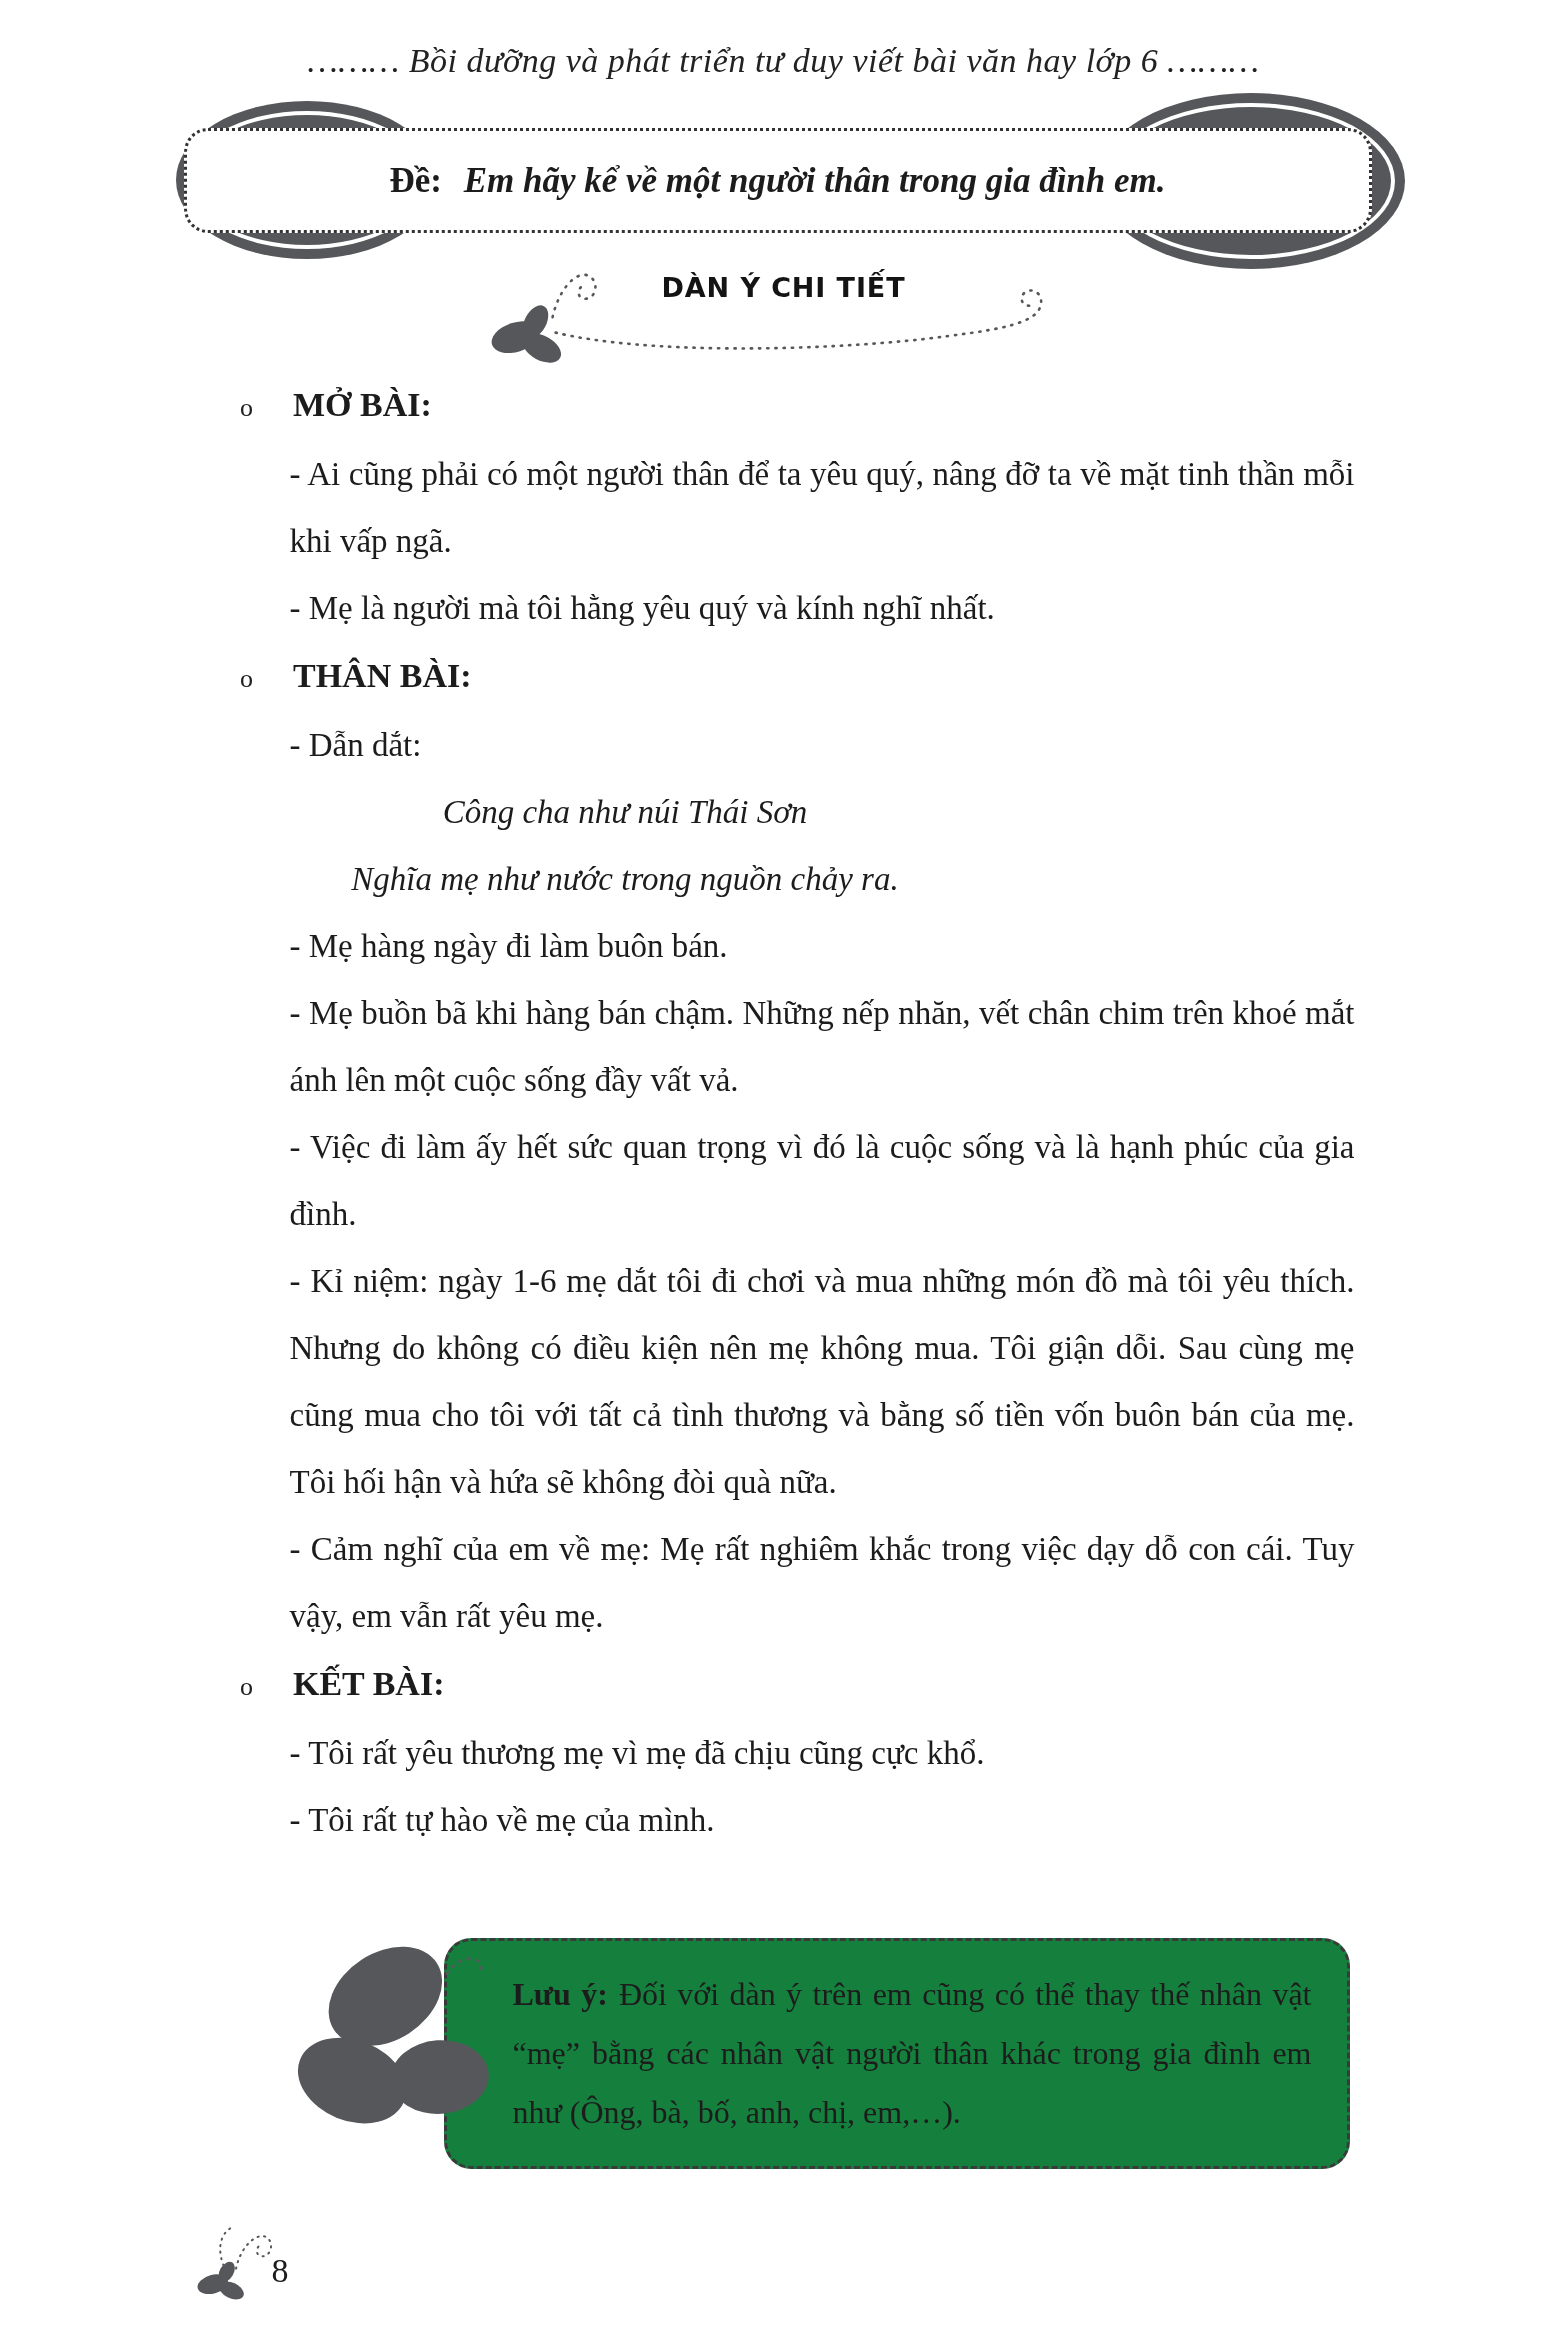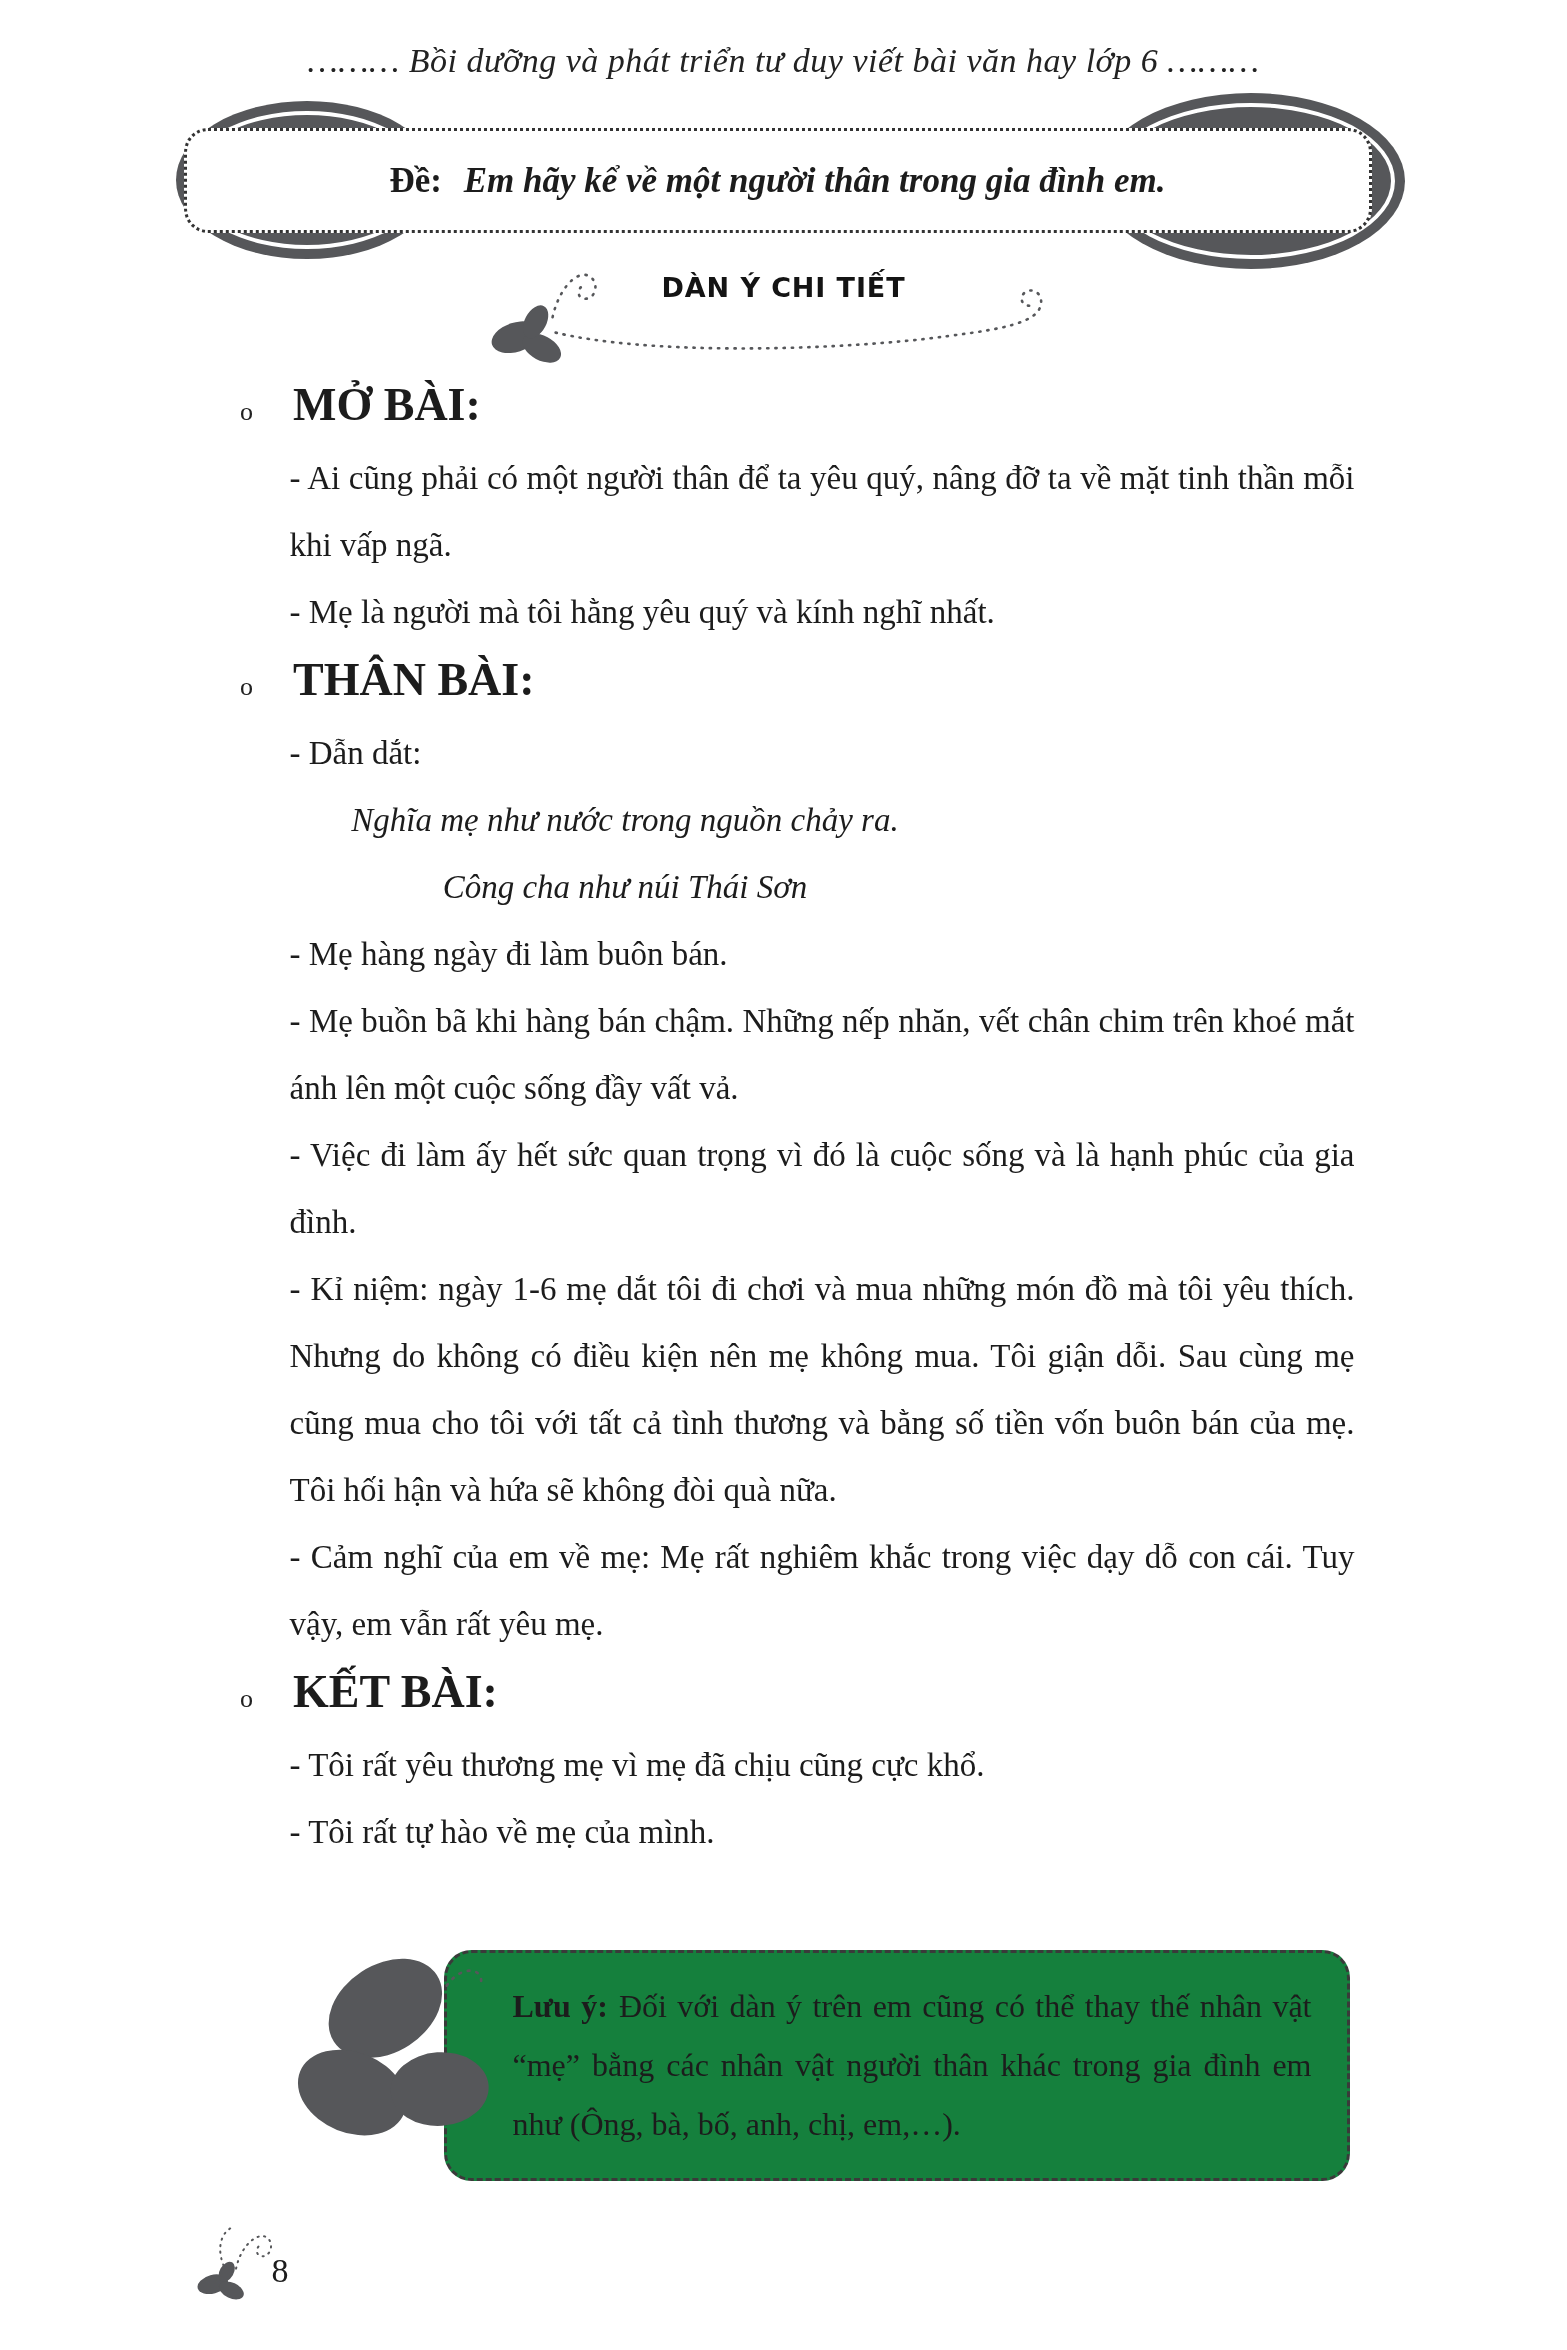--- a/index.html
+++ b/index.html
@@ -35,21 +35,21 @@
   .outline-title{
     position:absolute; left:50%; top:14.7px; transform:translateX(-50%);
     font-family:"DejaVu Sans", sans-serif; font-weight:700; font-size:27px;
     letter-spacing:0.9px; color:#141414; white-space:nowrap;
   }
 
   
   .content{ padding:5.5px 125px 0; font-size:33px; line-height:67px; text-align:justify; }
   .sec-head{ display:flex; align-items:baseline; padding-left:27.5px; text-align:left; }
   .bullet{ width:53px; flex:none; font-size:26px; color:#222; }
-  .sec-title{ font-size:46px; font-weight:700; line-height:67px; font-family:inherit; }
+  .sec-title{ font-size:34px; font-weight:700; line-height:67px; font-family:inherit; }
   .para{ margin-left:77px; }
   .verse{ text-align:center; font-style:italic; margin-right:317px; }
 
   
   .note-wrap{ position:relative; margin:84px 130px 0 356px; }
   .note-flower{ position:absolute; left:-162px; top:-9.2px; width:219px; height:228px; z-index:2; }
   .note-panel{
     position:relative; z-index:1; background:#15803d;
     border:3.7px dashed #3a3a3a; border-radius:27.5px;
     padding:24px 35px 24px 66px;
@@ -104,22 +104,22 @@
       <h2 class="sec-title">MỞ BÀI:</h2>
     </div>
     <p class="para">- Ai cũng phải có một người thân để ta yêu quý, nâng đỡ ta về mặt tinh thần mỗi khi vấp ngã.</p>
     <p class="para">- Mẹ là người mà tôi hằng yêu quý và kính nghĩ nhất.</p>
 
     <div class="sec-head">
       <span class="bullet">o</span>
       <h2 class="sec-title">THÂN BÀI:</h2>
     </div>
     <p class="para">- Dẫn dắt:</p>
+    <p class="verse">Công cha như núi Thái Sơn</p>
     <p class="verse">Nghĩa mẹ như nước trong nguồn chảy ra.</p>
-    <p class="verse">Công cha như núi Thái Sơn</p>
     <p class="para">- Mẹ hàng ngày đi làm buôn bán.</p>
     <p class="para">- Mẹ buồn bã khi hàng bán chậm. Những nếp nhăn, vết chân chim trên khoé mắt ánh lên một cuộc sống đầy vất vả.</p>
     <p class="para">- Việc đi làm ấy hết sức quan trọng vì đó là cuộc sống và là hạnh phúc của gia đình.</p>
     <p class="para">- Kỉ niệm: ngày 1-6 mẹ dắt tôi đi chơi và mua những món đồ mà tôi yêu thích. Nhưng do không có điều kiện nên mẹ không mua. Tôi giận dỗi. Sau cùng mẹ cũng mua cho tôi với tất cả tình thương và bằng số tiền vốn buôn bán của mẹ. Tôi hối hận và hứa sẽ không đòi quà nữa.</p>
     <p class="para">-  Cảm nghĩ của em về mẹ: Mẹ rất nghiêm khắc trong việc dạy dỗ con cái. Tuy vậy, em vẫn rất yêu mẹ.</p>
 
     <div class="sec-head">
       <span class="bullet">o</span>
       <h2 class="sec-title">KẾT BÀI:</h2>
     </div>

